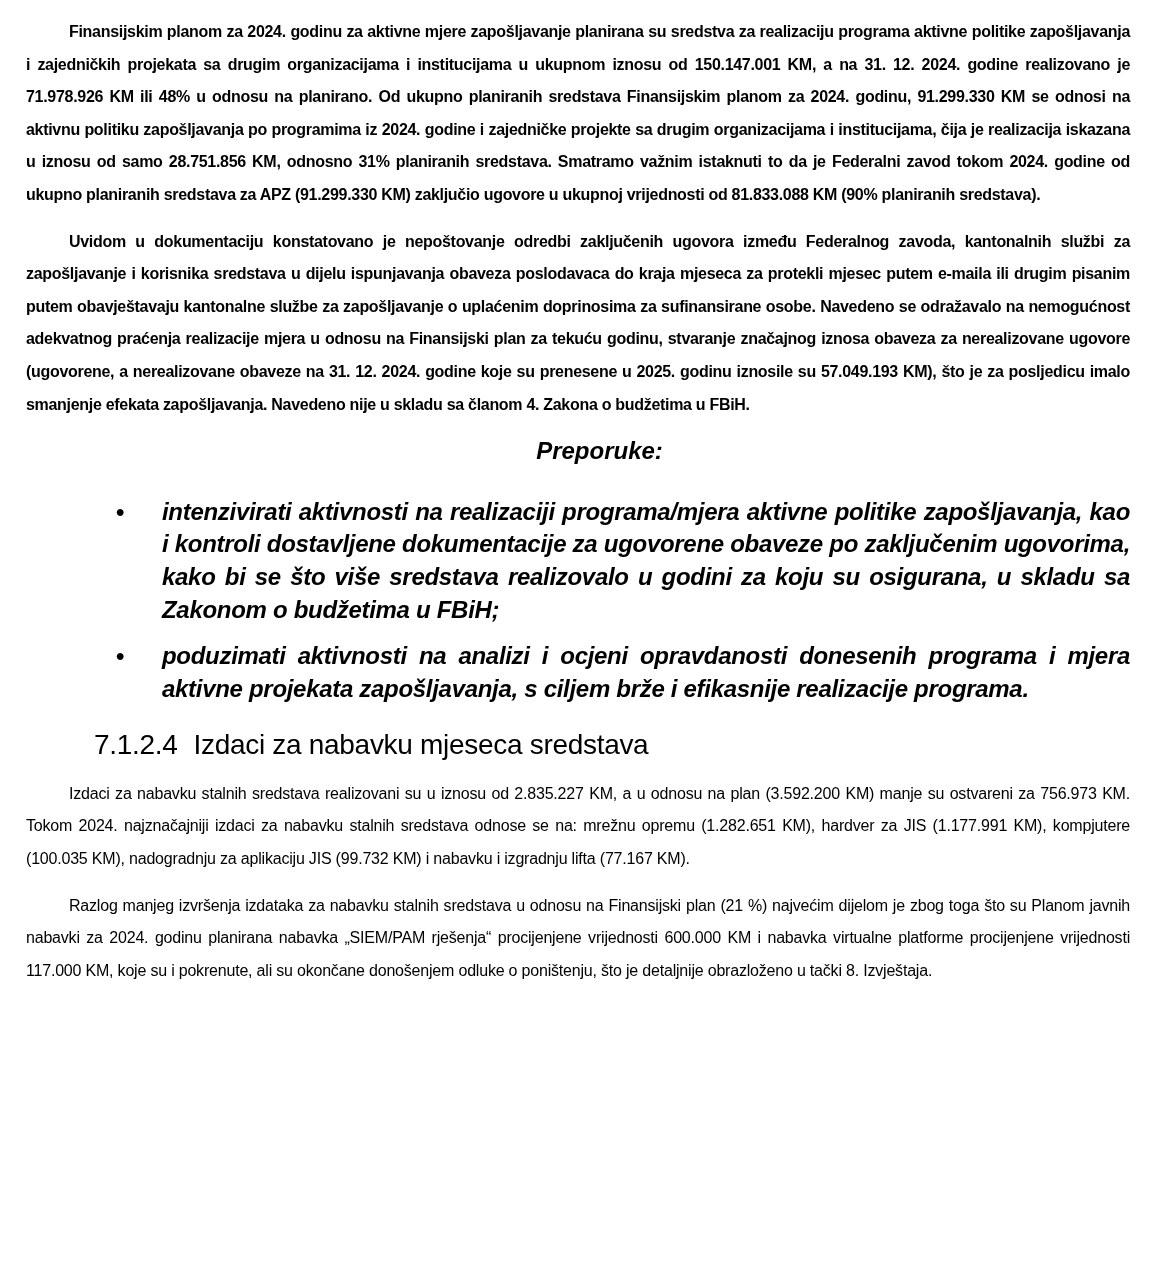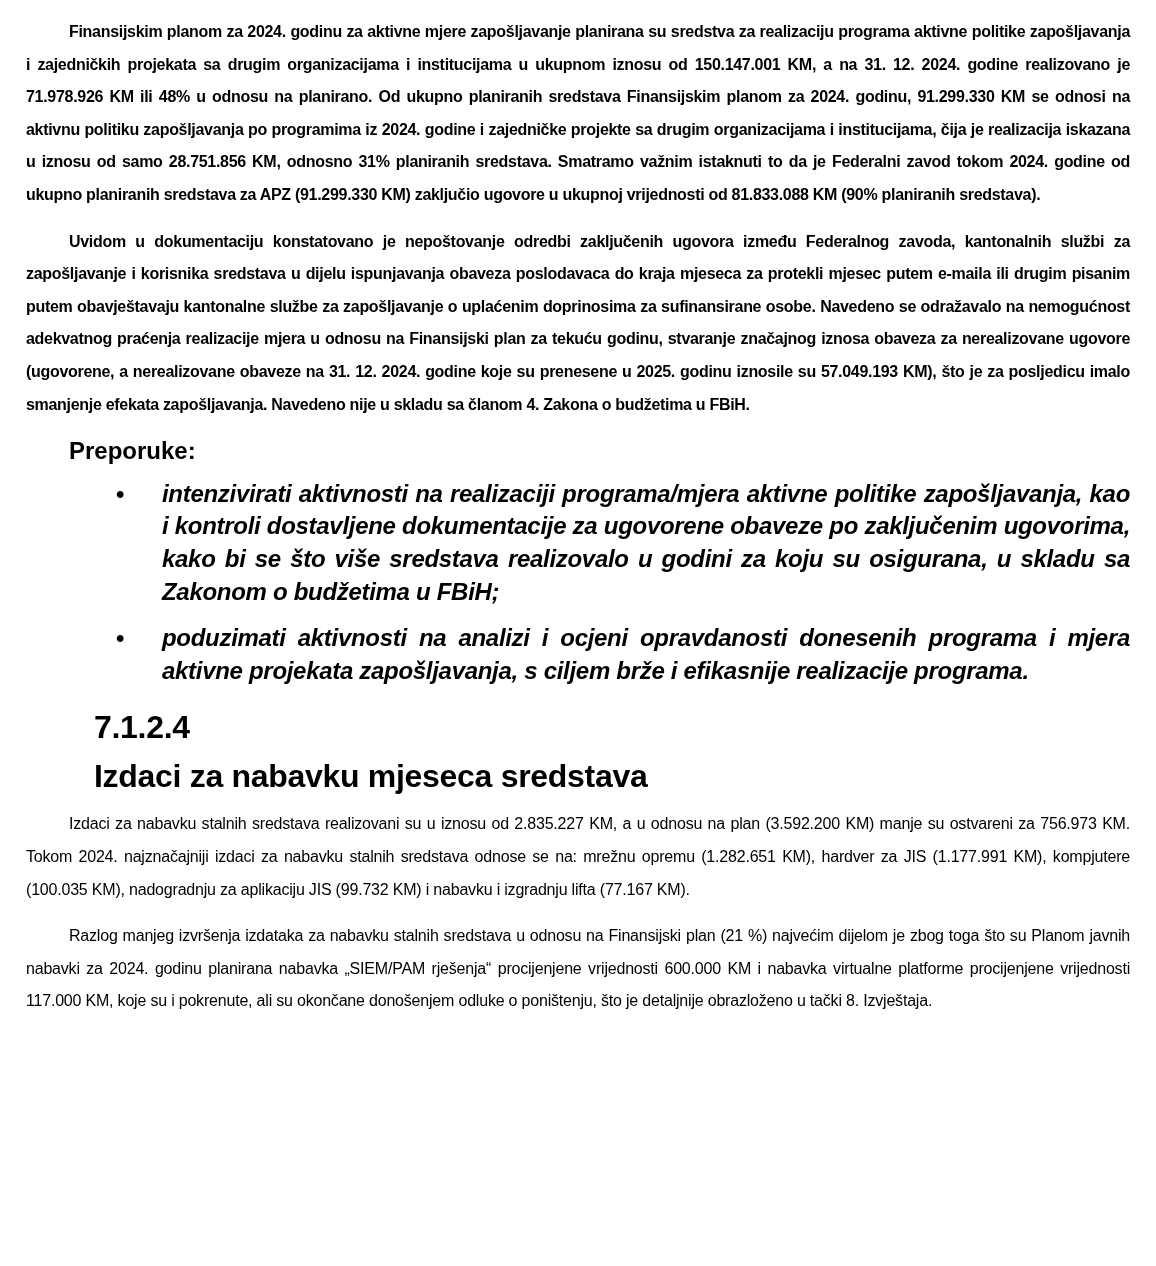--- a/index.html
+++ b/index.html
@@ -29,22 +29,24 @@
     letter-spacing: -0.3px;
   }
   .para.regular {
     font-weight: 400;
     letter-spacing: -0.2px;
   }
   .recommendations-heading {
     font-size: 24px;
     line-height: 32.6px;
     font-weight: 700;
-    margin: 0 0 10px 0;
+    font-style: italic;
+    margin: 0 0 28px 0;
     padding-left: 43px;
+    text-align: center;
   }
   .bullet-item {
     display: flex;
     margin: 0 0 14px 90px;
     font-size: 24px;
     line-height: 32.6px;
     font-weight: 700;
     font-style: italic;
     letter-spacing: -0.3px;
   }
@@ -53,26 +55,25 @@
     width: 46px;
     font-style: normal;
   }
   .bullet-item .bullet-text {
     flex: 1;
     text-align: justify;
   }
   .section-heading {
     display: flex;
     gap: 16px;
-    font-size: 32px;
+    font-size: 28px;
     line-height: 32.6px;
-    font-weight: 700;
+    font-weight: 400;
     letter-spacing: -0.3px;
     margin: 24px 0 16px 68px;
-    flex-direction: column;
   }
 </style>
 </head>
 <body>
 
 <div class="page">
 
   <p class="para bold">Finansijskim planom za 2024. godinu za aktivne mjere zapošljavanje planirana su sredstva za realizaciju programa aktivne politike zapošljavanja i zajedničkih projekata sa drugim organizacijama i institucijama u ukupnom iznosu od 150.147.001 KM, a na 31. 12. 2024. godine realizovano je 71.978.926 KM ili 48% u odnosu na planirano. Od ukupno planiranih sredstava Finansijskim planom za 2024. godinu, 91.299.330 KM se odnosi na aktivnu politiku zapošljavanja po programima iz 2024. godine i zajedničke projekte sa drugim organizacijama i institucijama, čija je realizacija iskazana u iznosu od samo 28.751.856 KM, odnosno 31% planiranih sredstava. Smatramo važnim istaknuti to da je Federalni zavod tokom 2024. godine od ukupno planiranih sredstava za APZ (91.299.330 KM) zaključio ugovore u ukupnoj vrijednosti od 81.833.088 KM (90% planiranih sredstava).</p>
 
   <p class="para bold">Uvidom u dokumentaciju konstatovano je nepoštovanje odredbi zaključenih ugovora između Federalnog zavoda, kantonalnih službi za zapošljavanje i korisnika sredstava u dijelu ispunjavanja obaveza poslodavaca do kraja mjeseca za protekli mjesec putem e-maila ili drugim pisanim putem obavještavaju kantonalne službe za zapošljavanje o uplaćenim doprinosima za sufinansirane osobe. Navedeno se odražavalo na nemogućnost adekvatnog praćenja realizacije mjera u odnosu na Finansijski plan za tekuću godinu, stvaranje značajnog iznosa obaveza za nerealizovane ugovore (ugovorene, a nerealizovane obaveze na 31. 12. 2024. godine koje su prenesene u 2025. godinu iznosile su 57.049.193 KM), što je za posljedicu imalo smanjenje efekata zapošljavanja. Navedeno nije u skladu sa članom 4. Zakona o budžetima u FBiH.</p>

